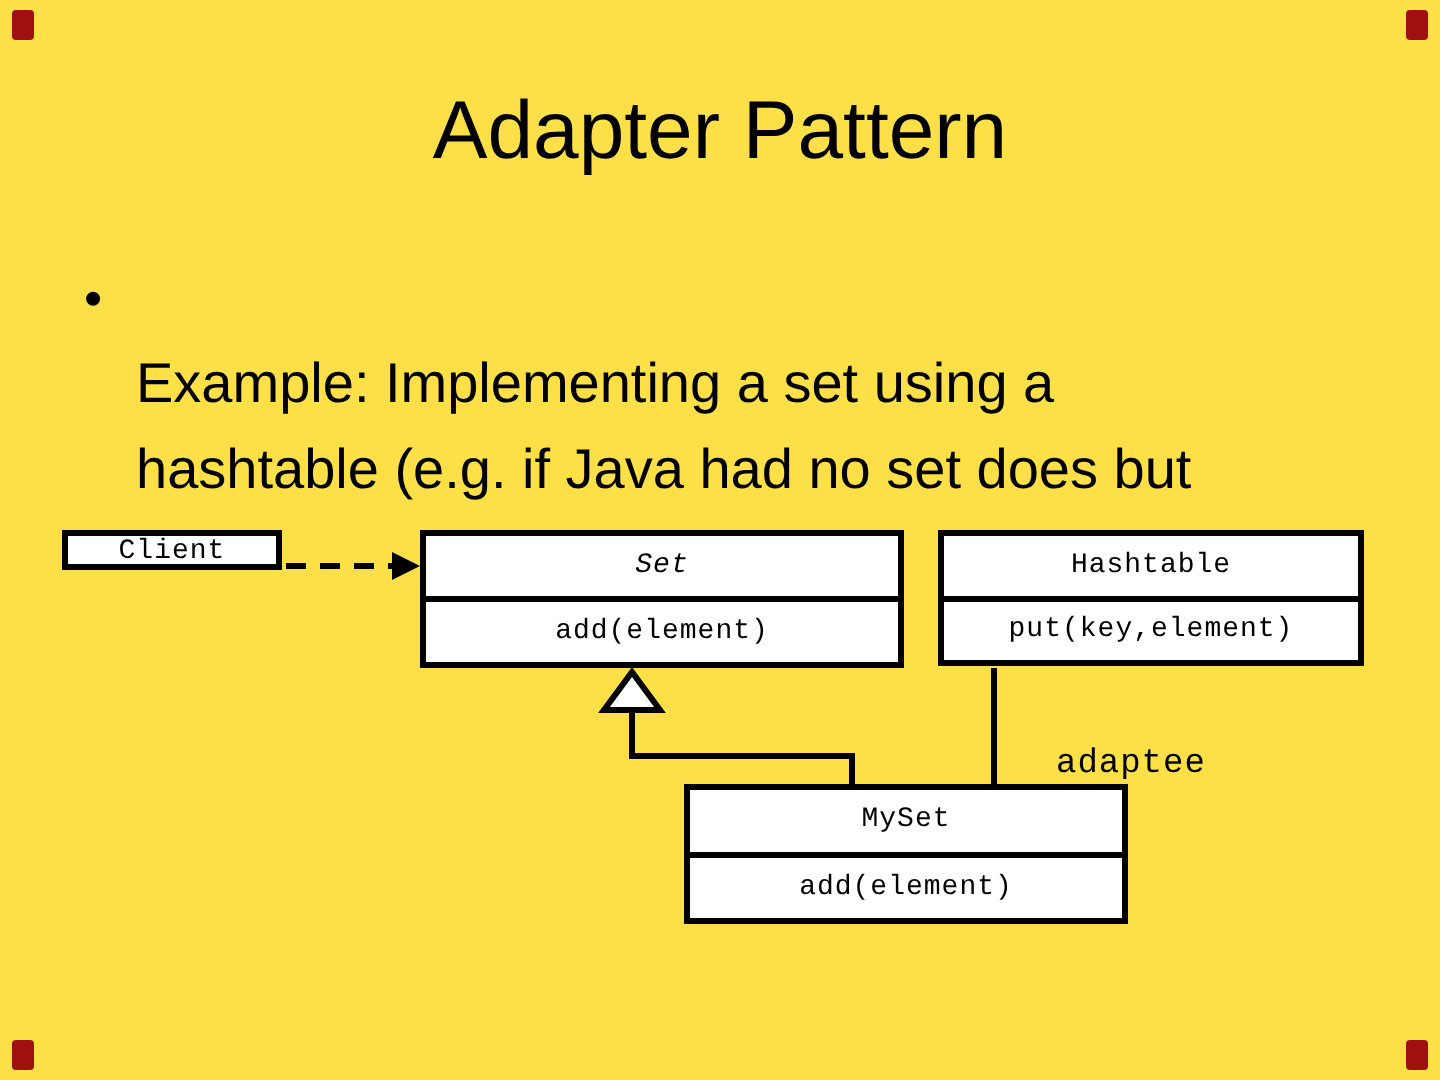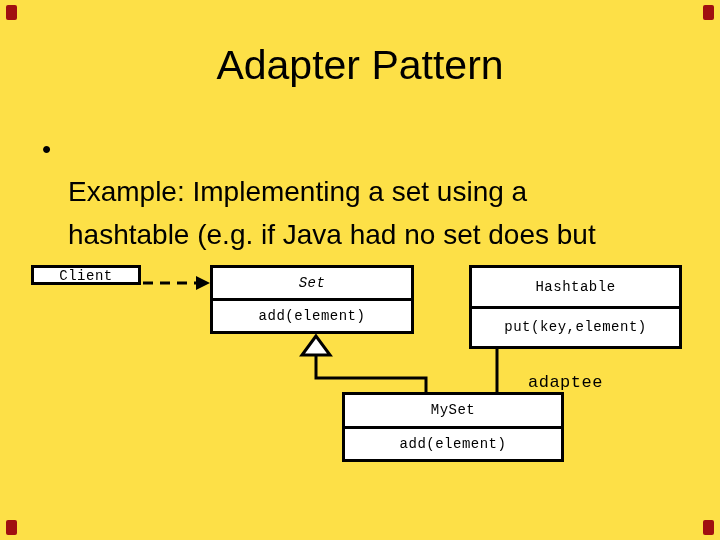--- a/index.html
+++ b/index.html
@@ -75,23 +75,23 @@
   .umlbox .row {
     flex: 1;
     display: flex;
     align-items: center;
     justify-content: center;
     white-space: nowrap;
   }
   .umlbox .row.title-row { border-bottom: 3px solid #000000; }
   .box-client   { left: 31px;  top: 265px; width: 110px; height: 20px; }
   .box-client .row { border-bottom: none; }
-  .box-set      { left: 210px; top: 265px; width: 204px; height: 69px; }
+  .box-set      { left: 210px; top: 265px; width: 242px; height: 69px; }
   .box-set .title-row { font-style: italic; }
-  .box-hashtable{ left: 469px; top: 265px; width: 213px; height: 84px; }
+  .box-hashtable{ left: 469px; top: 265px; width: 213px; height: 68px; }
   .box-myset    { left: 342px; top: 392px; width: 222px; height: 70px; text-align: center; }
 
   .adaptee-label {
     position: absolute;
     left: 528px; top: 373px;
     font-family: "Liberation Mono", "DejaVu Sans Mono", monospace;
     font-size: 17px;
     letter-spacing: 0.5px;
     white-space: nowrap;
   }

